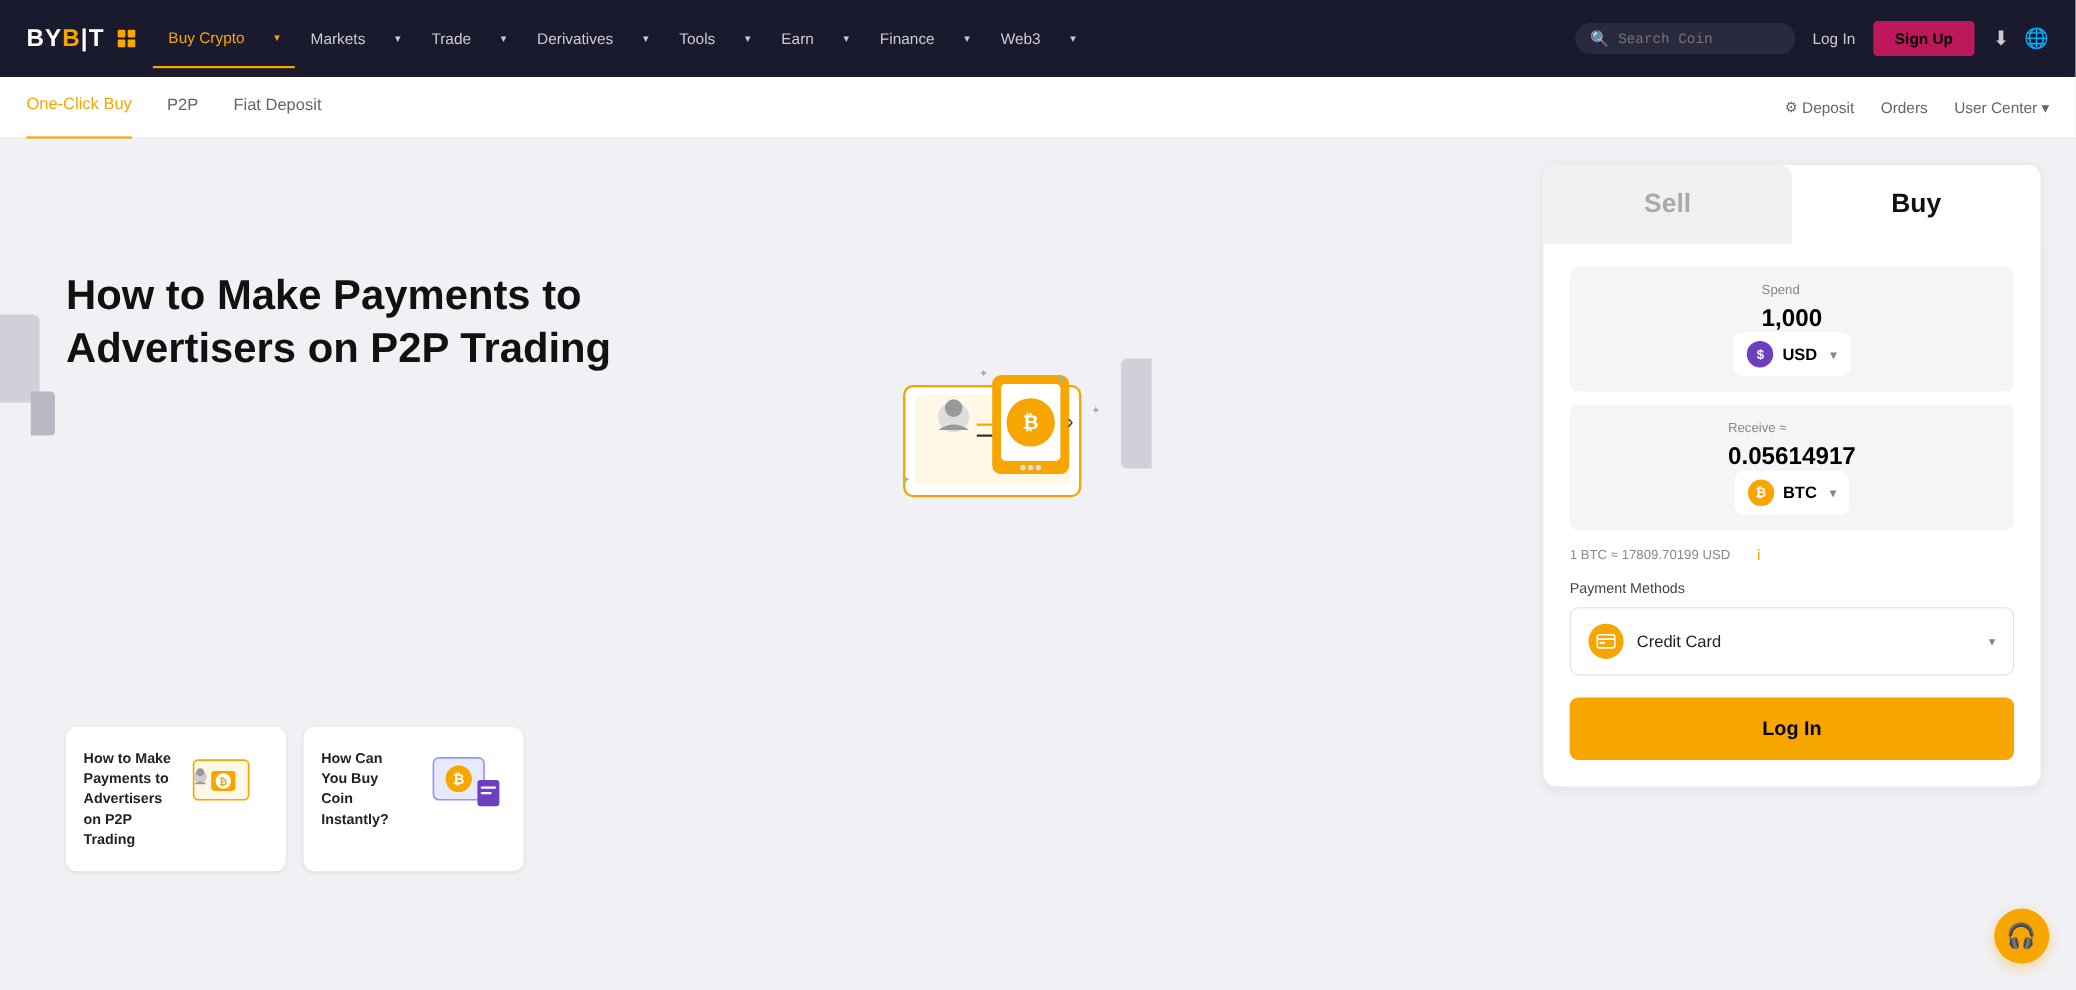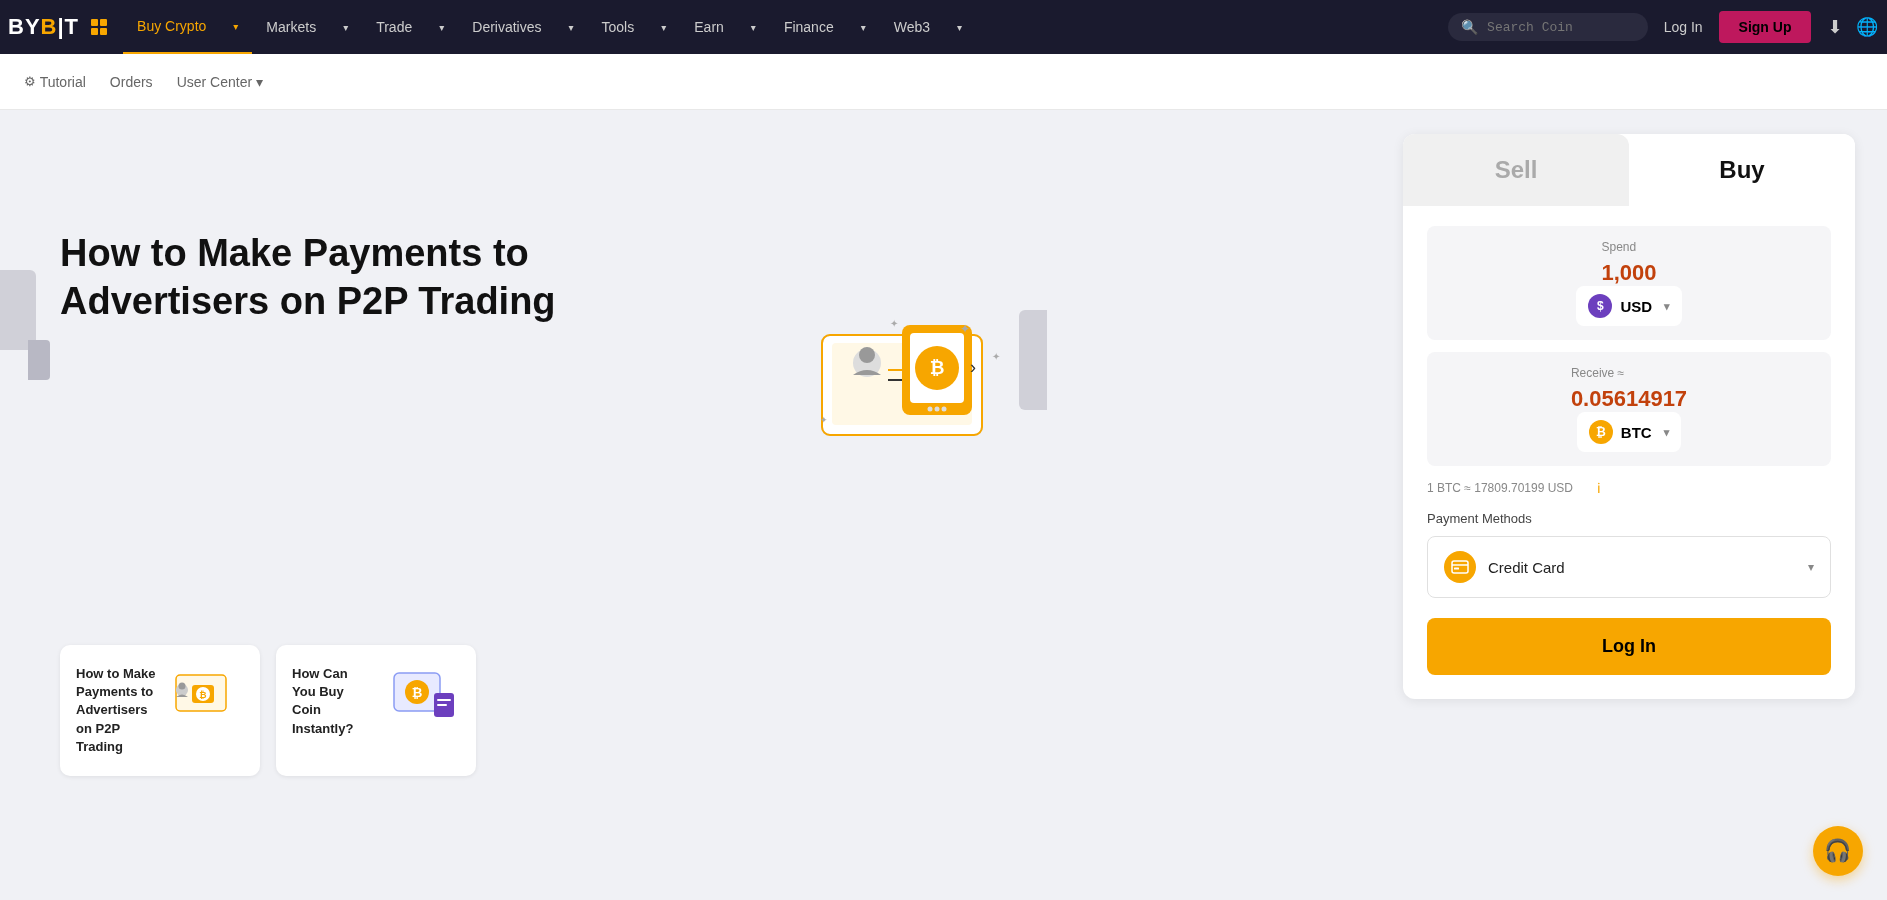--- a/index.html
+++ b/index.html
@@ -3,22 +3,22 @@
   <meta charset="utf-8">
   <style>
     * { margin: 0; padding: 0; box-sizing: border-box; }
     body { font-family: -apple-system, BlinkMacSystemFont, 'Segoe UI', sans-serif; background: #f0f1f5; min-width: 1200px; }
 
     
     .navbar {
       background: #1a1a2e;
       display: flex;
       align-items: center;
-      height: 54px;
-      padding: 0 8px;
+      height: 70px;
+      padding: 0 24px;
       gap: 0;
       position: relative;
       z-index: 100;
     }
     .nav-logo {
       display: flex; align-items: center; gap: 8px; margin-right: 16px;
     }
     .nav-logo-text {
       color: white; font-size: 22px; font-weight: 700; letter-spacing: 1px;
     }
@@ -134,21 +134,21 @@
     .bs-tab.active { color: #111; background: white; }
     .bs-tab.inactive { color: #aaa; background: #f0f0f0; border-radius: 0 12px 0 0; }
 
     .bs-body { padding: 20px 24px 24px; }
 
     .field-group {
       background: #f5f5f7; border-radius: 8px; padding: 14px 16px; margin-bottom: 12px;
       display: flex; align-items: center; justify-content: space-between; flex-direction: column;
     }
     .field-label { font-size: 12px; color: #888; margin-bottom: 6px; }
-    .field-value { font-size: 22px; font-weight: 600; color: #c2410c; }
+    .field-value { font-size: 22px; font-weight: 600; color: #000000; }
     .field-currency {
       display: flex; align-items: center; gap: 8px;
       background: white; border-radius: 8px; padding: 8px 12px;
       cursor: pointer; white-space: nowrap; font-weight: 600; font-size: 15px;
     }
     .currency-icon {
       width: 24px; height: 24px; border-radius: 50%;
       display: flex; align-items: center; justify-content: center;
       font-weight: 700; font-size: 12px; color: white;
     }
@@ -242,24 +242,29 @@
     <span class="nav-login">Log In</span>
     <button class="nav-signup">Sign Up</button>
     <div class="nav-icons">
       <button class="nav-icon-btn">⬇</button>
       <button class="nav-icon-btn">🌐</button>
     </div>
   </div>
 </nav>
 
 <div class="sub-nav">
+  <div class="sub-nav-items">
+    <button class="sub-nav-item active">One-Click Buy</button>
+    <button class="sub-nav-item">P2P</button>
+    <button class="sub-nav-item">Fiat Deposit</button>
+  </div>
   <div class="sub-nav-right">
     <span class="sub-nav-link">
       <span class="gear">⚙</span>
-      <span>Tutorial</span>
+      <span>Deposit</span>
     </span>
     <span class="sub-nav-link">Orders</span>
     <span class="sub-nav-link">
       <span>User Center</span>
       <span>▾</span>
     </span>
   </div>
 </div>
 
 <div class="main">

